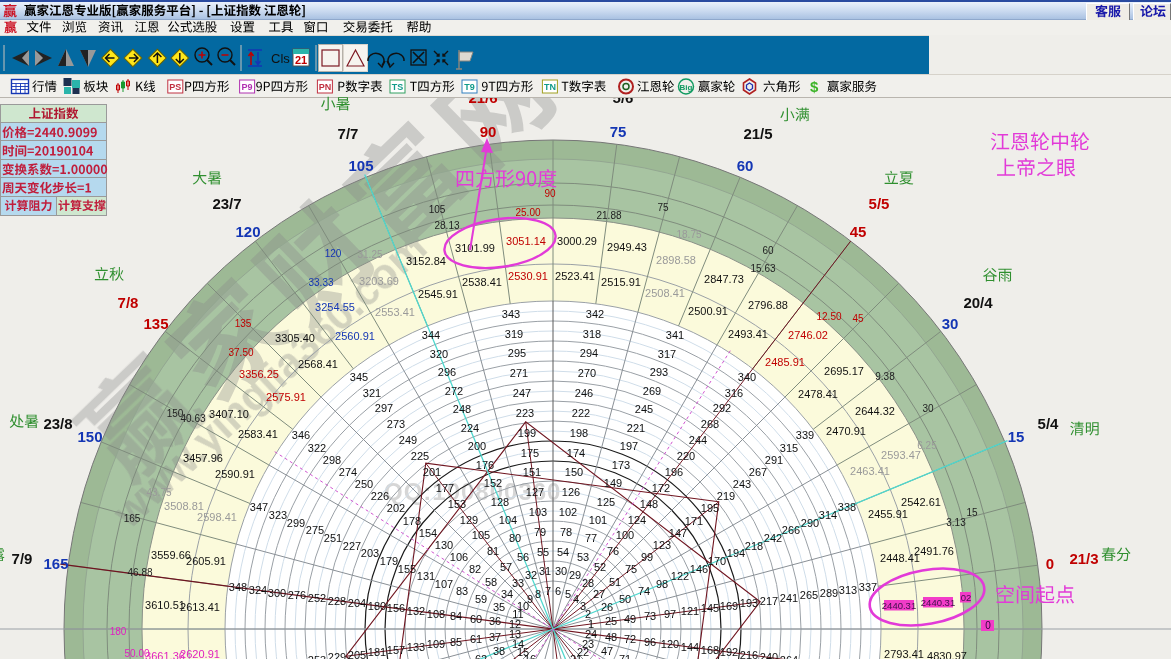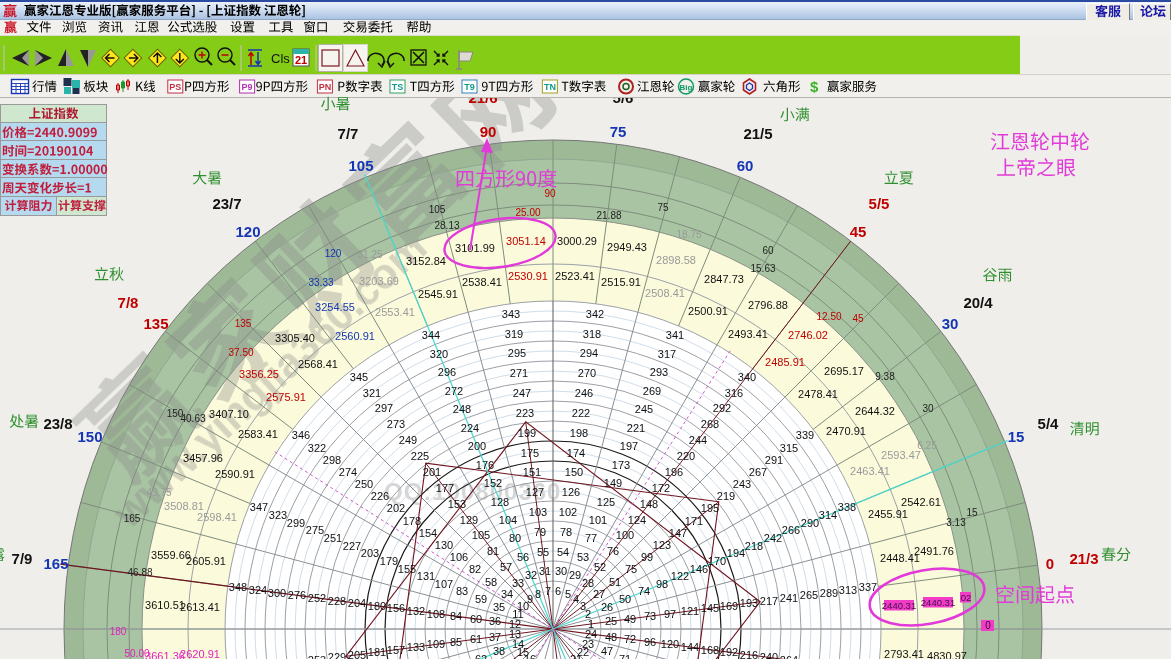--- a/index.html
+++ b/index.html
@@ -1,21 +1,21 @@
 <!DOCTYPE html>
 <html><head><meta charset="utf-8">
 <style>
 * { margin:0; padding:0; box-sizing:border-box; }
 html,body { width:1171px; height:659px; font-family:"Liberation Sans", sans-serif; background:#efeeea; overflow:hidden; }
 #titlebar { position:absolute; left:0; top:0; width:1171px; height:20px;
   background:linear-gradient(180deg,#eaf1fb 0%,#c9d9ef 55%,#aac2e2 100%); border-top:2px solid #2a4ba0; border-bottom:1px solid #8fa8cc; }
 .tbtn { position:absolute; top:1px; height:19px; background:#f0ede6; border:1px solid #fff;
   border-right-color:#777; border-bottom-color:#777; }
 #menubar { position:absolute; left:0; top:20px; width:1171px; height:15px; background:#f1f0ec; }
-#toolbar1 { position:absolute; left:0; top:35px; width:1020px; height:39px; background:#84cc16; border-top:1px solid #dedad2; }
+#toolbar1 { position:absolute; left:0; top:35px; width:929px; height:39px; background:#0369a1; border-top:1px solid #dedad2; }
 #toolbar2 { position:absolute; left:0; top:74px; width:1171px; height:24px; background:#f1f0ec; border-top:1px solid #d6d2ca; border-bottom:1px solid #b9b5ae; }
 #chartwrap { position:absolute; left:0; top:98px; width:1171px; height:561px; }
 #panel { position:absolute; left:0px; top:6px; width:107px; }
 #panel div { border:1px solid #9a9a9a; border-top:none; height:18.5px; }
 #panel .hd { background:#cfe7cf; border-top:1px solid #9a9a9a; }
 #panel .v { background:#b5d9ee; }
 #panel .btns { display:flex; padding:0; border:none; height:19px; }
 #panel .btns div { flex:0 0 57px; border:1px solid #9a9a9a; border-top:none; background:#b5d9ee; height:19px; }
 #panel .btns div+div { flex:0 0 50px; background:#cfe7cf; border-left:none; }
 </style></head>

